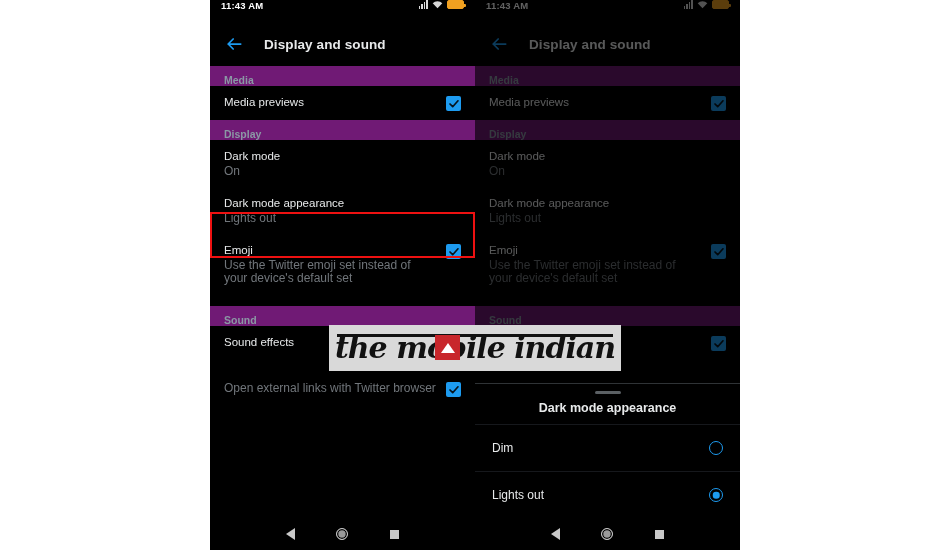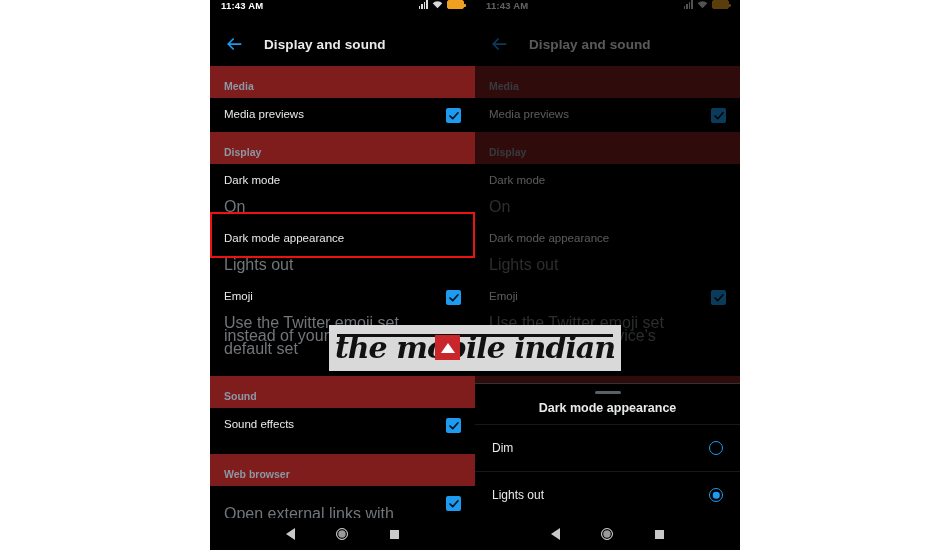--- a/index.html
+++ b/index.html
@@ -79,48 +79,48 @@
   .appbar-title {
     color: #e7e9ea;
     font-size: 13.5px;
     font-weight: bold;
     margin-left: 20px;
     letter-spacing: 0.1px;
   }
 
   
   .sect-header {
-    background: #7f1d1d;
+    background: #701a75;
     color: #8b98a5;
     font-size: 10.5px;
     font-weight: bold;
     padding: 9px 14px 1px 14px;
-    height: 32px;
+    height: 20px;
     display: flex;
     align-items: center;
   }
   .row {
     background: #000;
     padding: 9px 14px;
     display: flex;
     align-items: flex-start;
     justify-content: space-between;
     min-height: 34px;
   }
   .row-text { flex: 1 1 auto; padding-right: 10px; }
   .row-title {
     color: #e7e9ea;
     font-size: 11.5px;
     line-height: 15px;
   }
   .row-sub {
     color: #71767b;
-    font-size: 16px;
+    font-size: 12px;
     line-height: 13px;
-    margin-top: 12px;
+    margin-top: 1px;
   }
   .row-spacer { height: 12px; background: #000; }
 
   
   .cbox {
     width: 15px; height: 15px;
     background: #1d9bf0;
     border-radius: 2px;
     flex: 0 0 auto;
     margin-top: 1px;
@@ -351,21 +351,20 @@
         <div class="row-title">Sound effects</div>
       </div>
       <span class="cbox">
         <svg width="12" height="12" viewBox="0 0 12 12">
             <path d="M2 6 L4.7 8.7 L10 2.8" stroke="#07131c" stroke-width="1.7" fill="none" stroke-linecap="round" stroke-linejoin="round"></path>
           </svg>
       </span>
     </div>
     <div class="row-spacer"></div>
 
-    <div class="sect-header">Web browser</div>
     <div class="row">
       <div class="row-text">
         <div class="row-sub">Open external links with Twitter browser</div>
       </div>
       <span class="cbox">
         <svg width="12" height="12" viewBox="0 0 12 12">
             <path d="M2 6 L4.7 8.7 L10 2.8" stroke="#07131c" stroke-width="1.7" fill="none" stroke-linecap="round" stroke-linejoin="round"></path>
           </svg>
       </span>
     </div>

